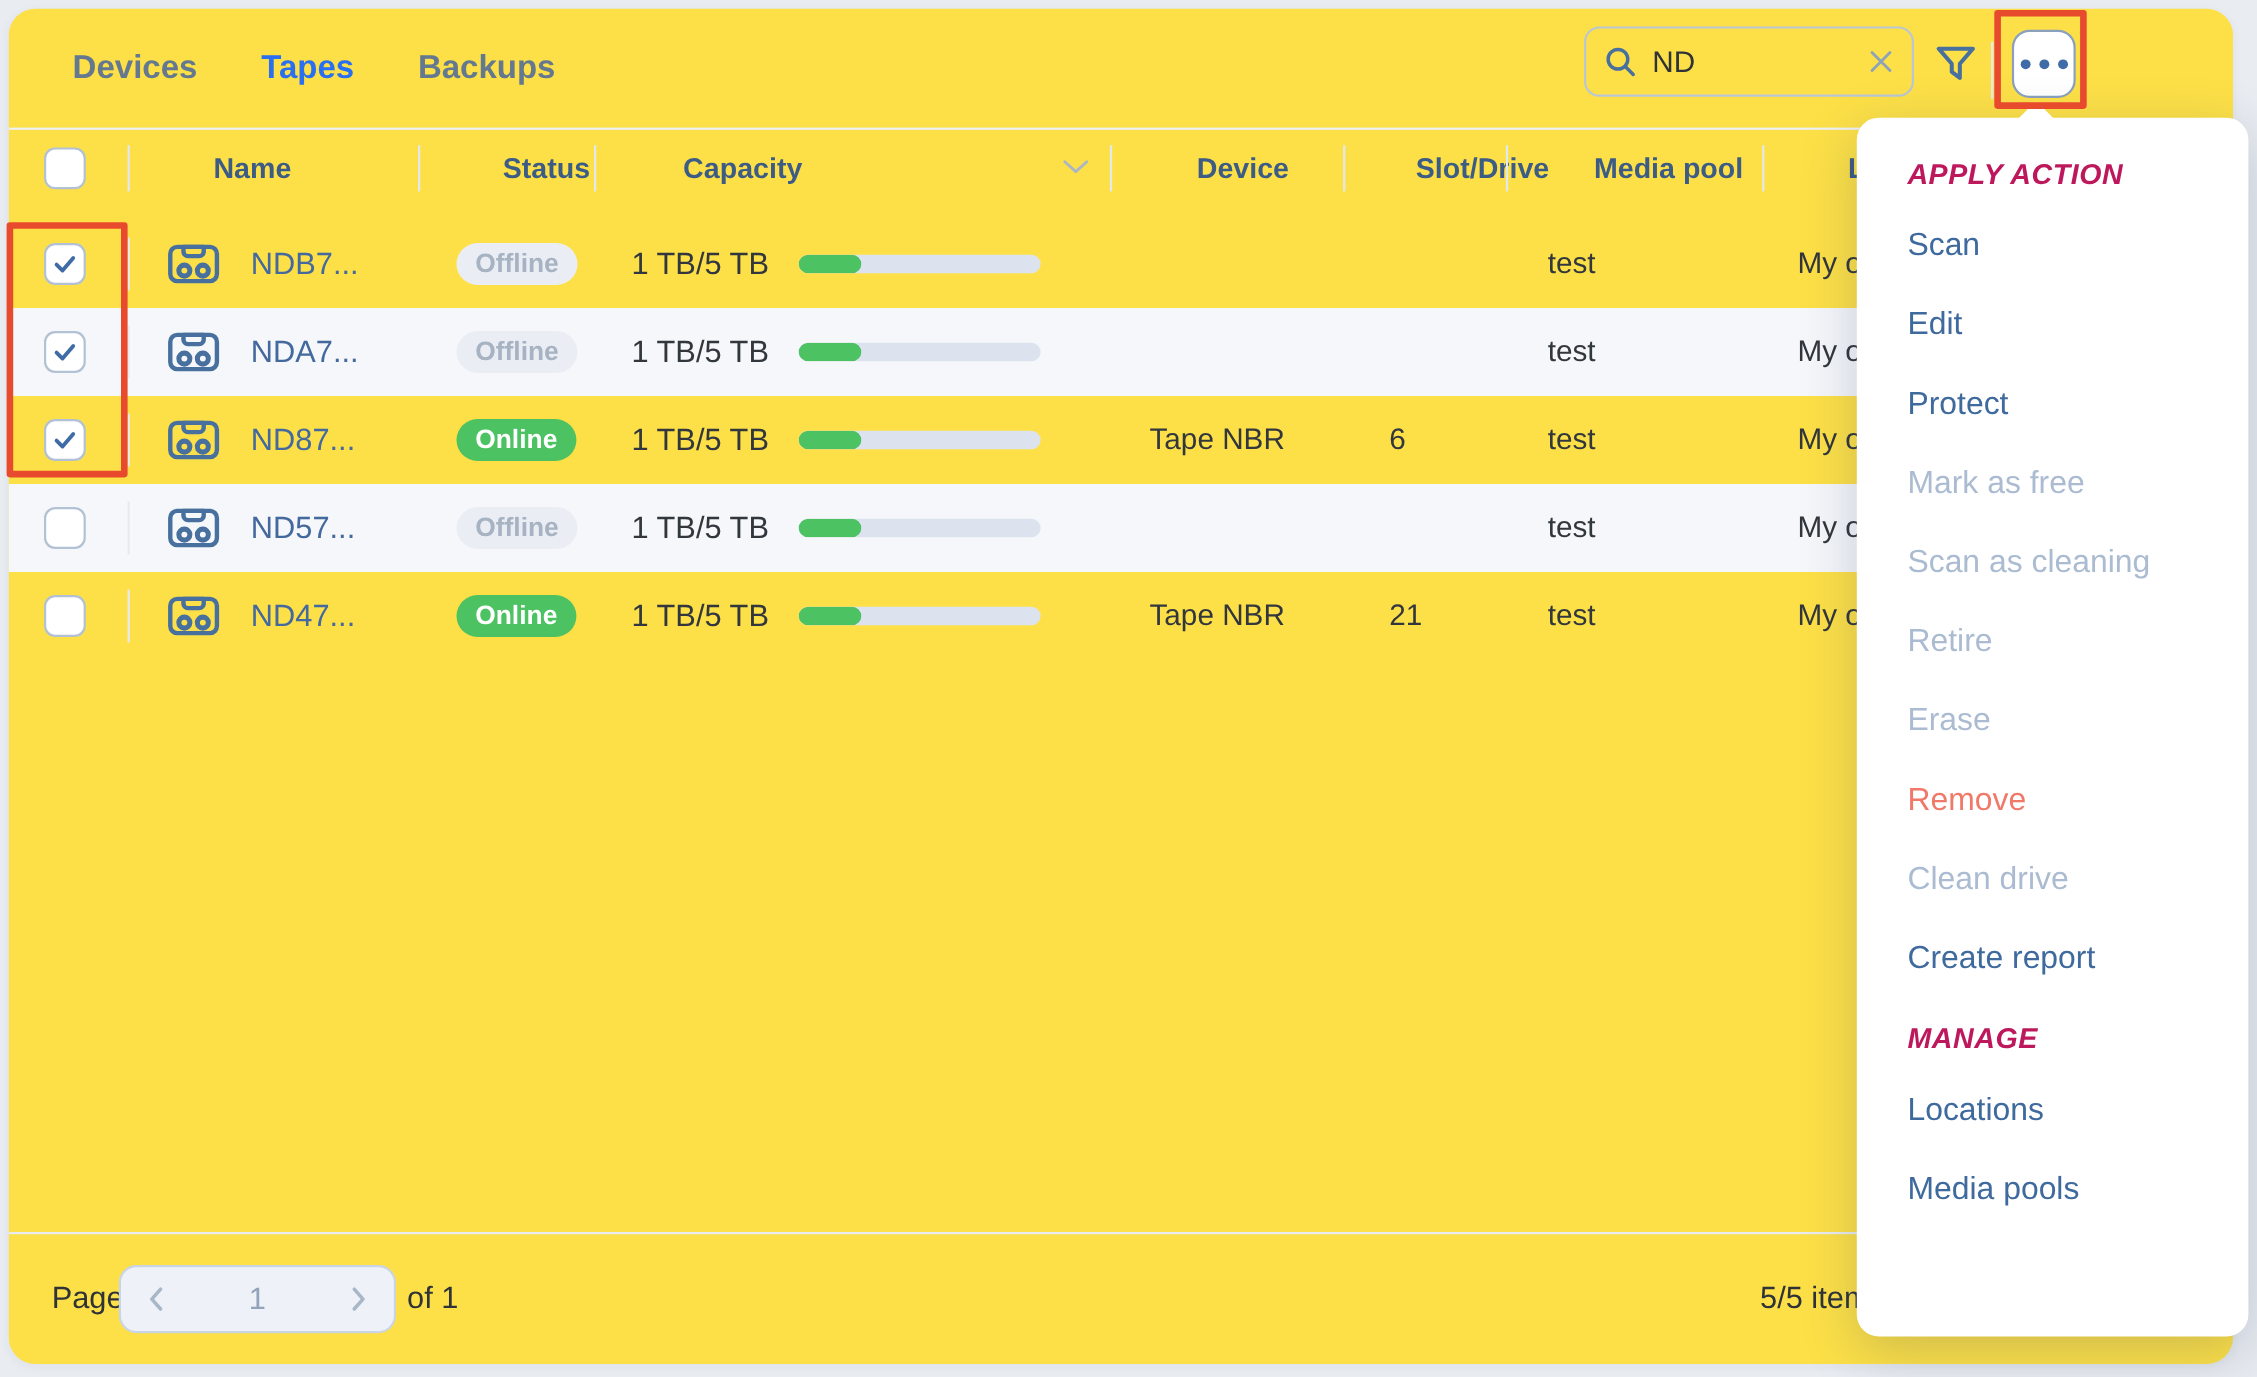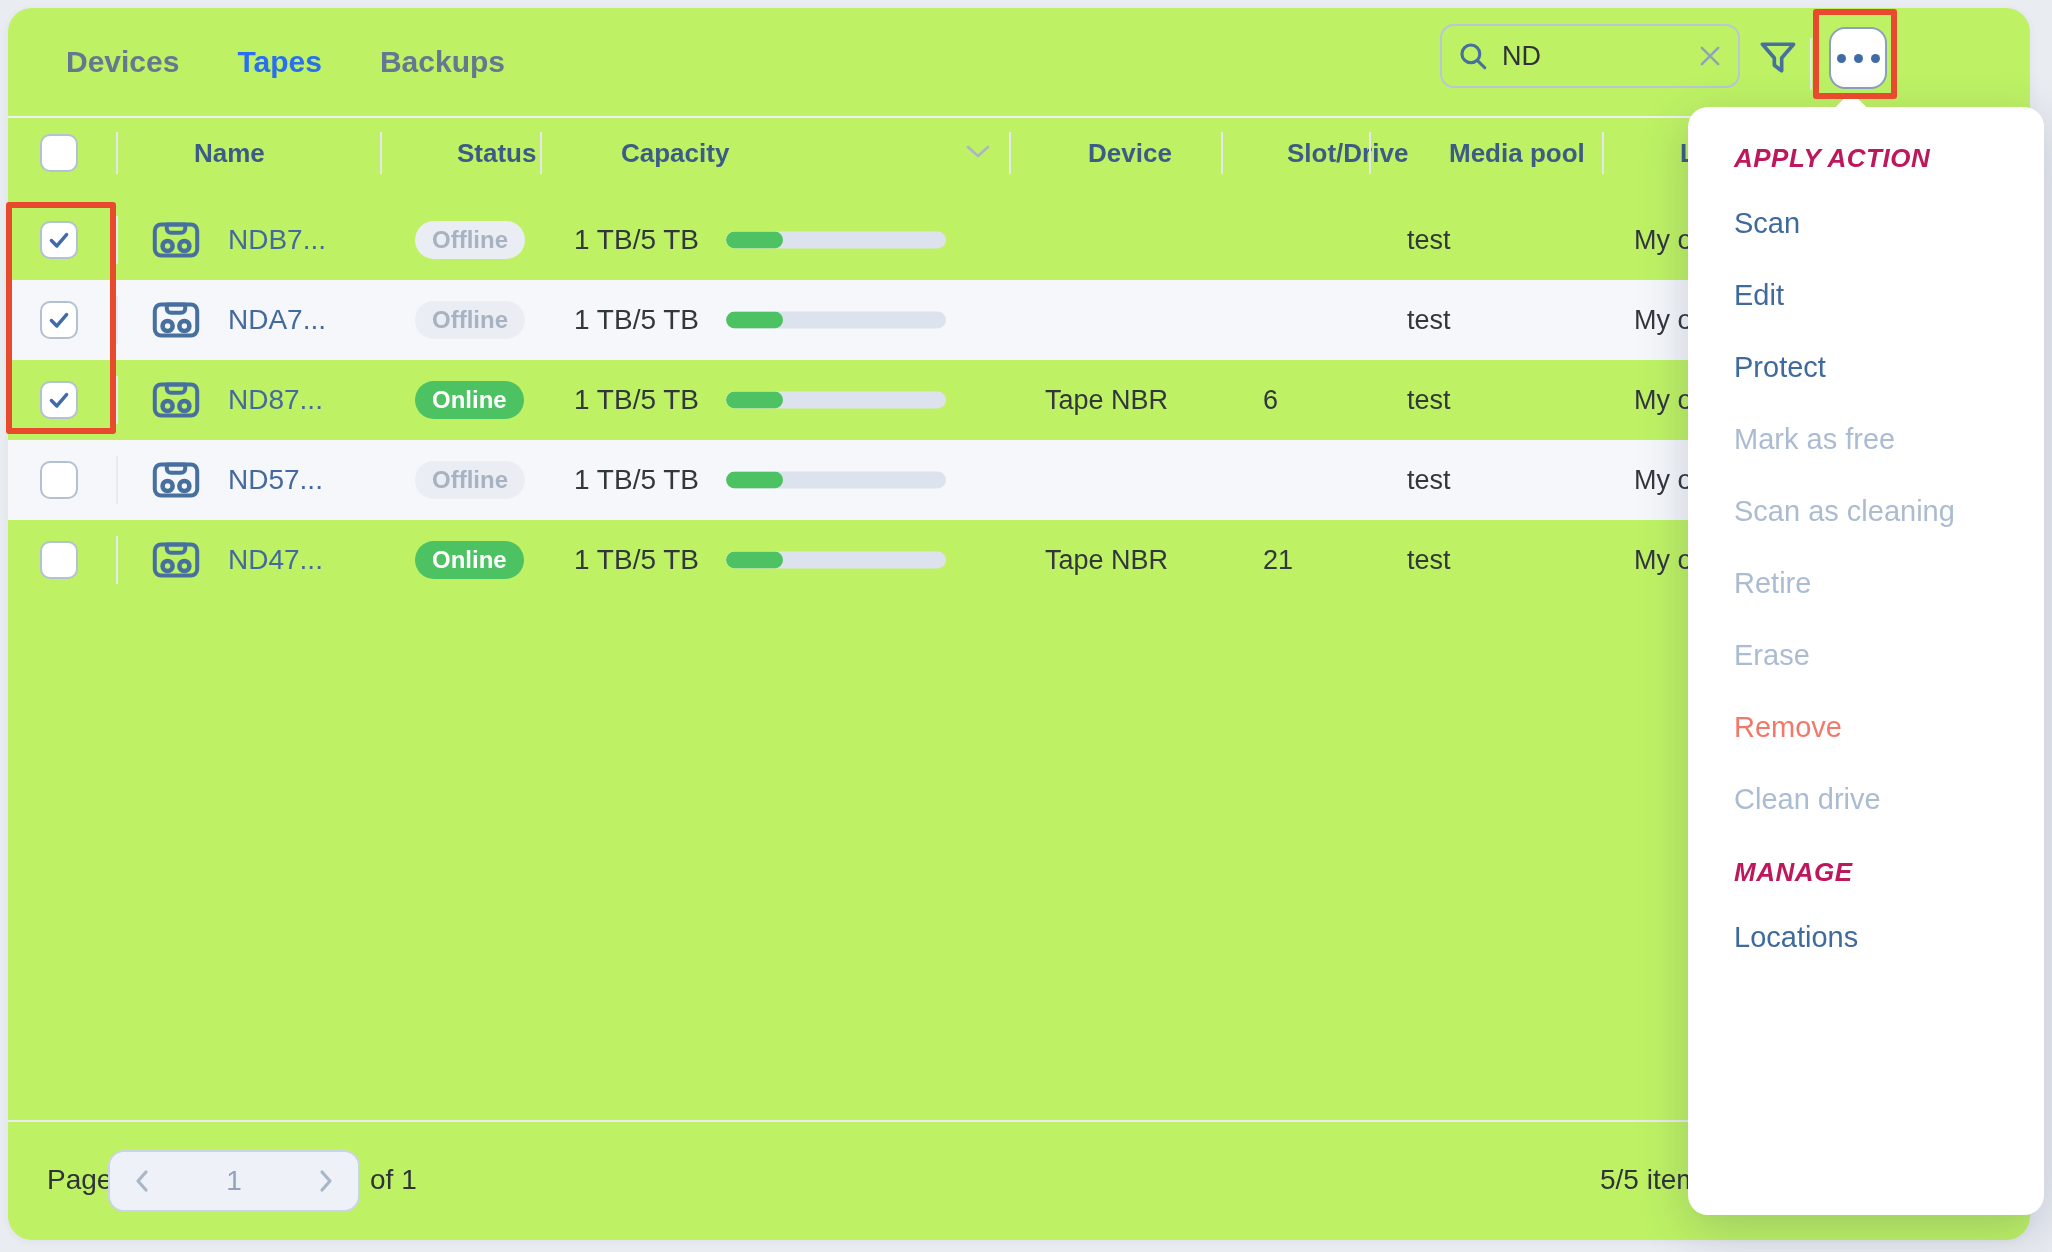--- a/index.html
+++ b/index.html
@@ -4,21 +4,21 @@
 <style>
   :root{
     --accent_blue:#2a6ff0; --steel_blue:#47709f; --link_blue:#44699e; --header_blue:#3c5c85;
     --green:#4cc263; --danger:#f0796a; --annotation_red:#e74a2d; --page_bg:#e9ecf1;
     --row_alt:#f5f7fa; --badge_off_bg:#eaeef4; --badge_off_text:#a7b2c2; --track:#dde3ee;
     --text_dark:#32373d; --disabled:#abbcd2; --inactive_tab:#64788f;
   }
   html,body{margin:0;padding:0}
   body{width:2052px;height:1252px;position:relative;overflow:hidden;background:var(--page_bg);
        font-family:"Liberation Sans",sans-serif;}
-  .card{position:absolute;left:8px;top:8px;width:2022px;height:1232px;background:#bef264;
+  .card{position:absolute;left:8px;top:8px;width:2022px;height:1232px;background:#fde047;
         border-radius:24px;box-shadow:0 2px 10px rgba(30,50,80,.05);}
   
   .tabbar{position:absolute;left:0;top:0;width:100%;height:110px;border-bottom:2px solid #eef1f5;
           display:flex;align-items:center;padding-left:58px;gap:58px;box-sizing:border-box;}
   .tab{font-size:30px;font-weight:bold;color:var(--inactive_tab);cursor:pointer;}
   .tab.active{color:var(--accent_blue);text-align:right;}
   
   .search-box{position:absolute;left:1432px;top:16px;width:300px;height:64px;border:2px solid #b9c6d6;
           border-radius:14px;display:flex;align-items:center;box-sizing:border-box;padding:0 14px 0 14px;gap:10px;}
   .search-box input{border:none;outline:none;flex:1;min-width:0;font-size:27px;color:#2f3338;
@@ -302,19 +302,21 @@
       <div class="mh">APPLY ACTION</div>
       <div class="mi ">Scan</div>
       <div class="mi ">Edit</div>
       <div class="mi ">Protect</div>
       <div class="mi disabled">Mark as free</div>
       <div class="mi disabled">Scan as cleaning</div>
       <div class="mi disabled">Retire</div>
       <div class="mi disabled">Erase</div>
       <div class="mi danger">Remove</div>
       <div class="mi disabled">Clean drive</div>
+      <div class="mi ">Create report</div>
       <div class="mh">MANAGE</div>
       <div class="mi ">Locations</div>
+      <div class="mi ">Media pools</div>
     </div>
 </div>
 
 <div class="ann ann-checkboxes"></div>
 <div class="ann ann-more"></div>
 
 </body></html>

